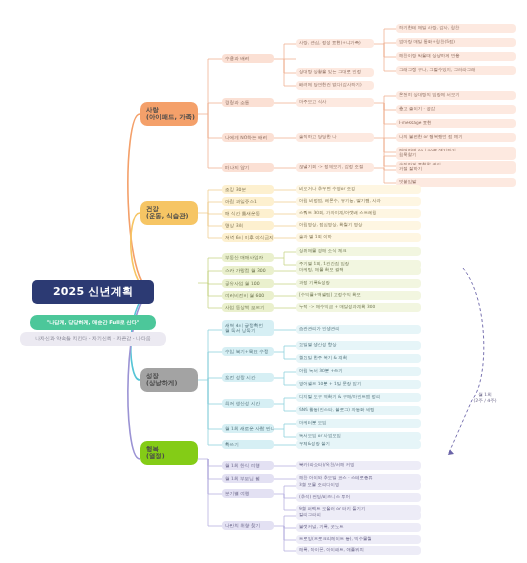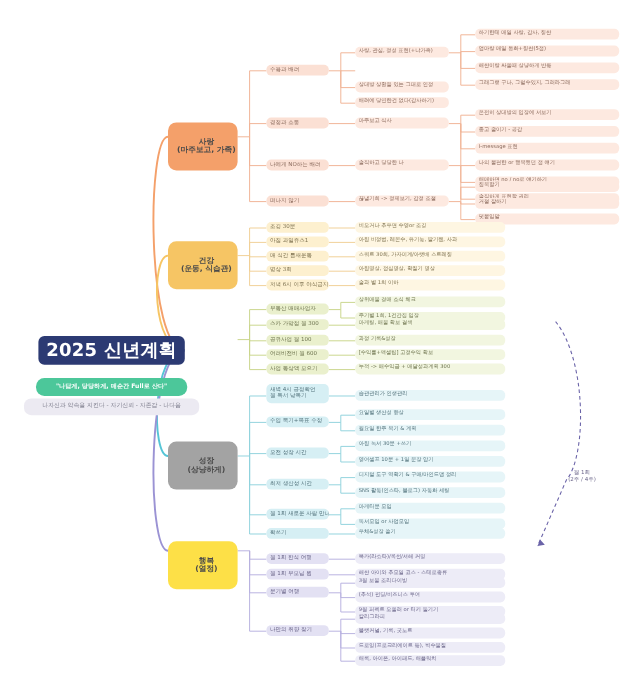--- a/index.html
+++ b/index.html
@@ -30,21 +30,21 @@
     overflow: hidden;
   }
   
   #root-node {
     left: 32px; top: 280px;
     width: 122px; height: 24px;
     background: #2c3a73;
     border-radius: 5px;
     justify-content: center;
     color: #ffffff;
-    font-size: 15px;
+    font-size: 11px;
     font-weight: bold;
     letter-spacing: .2px;
   }
   
   #slogan-primary {
     left: 30px; top: 315px;
     width: 126px; height: 15px;
     background: #4cc79a;
     border-radius: 7px;
     justify-content: center;
@@ -56,35 +56,35 @@
     left: 20px; top: 332px;
     width: 146px; height: 14px;
     background: #eceaf2;
     border-radius: 6px;
     justify-content: center;
     color: #7d7d8c;
     font-size: 4.9px;
   }
   
   .branch {
-    width: 58px; height: 40px;
+    width: 58px; height: 24px;
     padding-left: 6px;
     font-size: 6.4px;
     font-weight: bold;
     color: #4a4a4a;
     flex-direction: column;
-    align-items: center;
+    align-items: flex-start;
     justify-content: center;
   }
   .branch span { display: block; }
   #branch-love    { left: 140px; top: 102px; background: #f4a06a; }
   #branch-health  { left: 140px; top: 201px; background: #f6c564; }
   #branch-wealth  { left: 140px; top: 271px; background: #c2d04a; }
   #branch-growth  { left: 140px; top: 368px; background: #a3a3a3; }
-  #branch-happy   { left: 140px; top: 451px; background: #fde047; }
+  #branch-happy   { left: 140px; top: 441px; background: #84cc16; }
 
   
   .leaf {
     height: 9.4px;
     padding-left: 3px;
     font-size: 4.35px;
     color: #5a5a5a;
     border-radius: 4px;
   }
   .l2 { font-size: 4.6px; }
@@ -213,21 +213,21 @@
 
   <div class="node" id="slogan-primary">
     <span>"나답게, 당당하게, 매순간 Full로 산다"</span>
   </div>
   <div class="node" id="slogan-secondary">
     <span>나자신과 약속을 지킨다 - 자기신뢰 - 자존감 - 나다움</span>
   </div>
 
   <div class="node branch" id="branch-love">
     <span>사랑</span>
-    <span>(마주보고, 가족)</span>
+    <span>(아이패드, 가족)</span>
   </div>
   <div class="node branch" id="branch-health">
     <span>건강</span>
     <span>(운동, 식습관)</span>
   </div>
   <div class="node branch" id="branch-growth">
     <span>성장</span>
     <span>(상냥하게)</span>
   </div>
   <div class="node branch" id="branch-happy">

